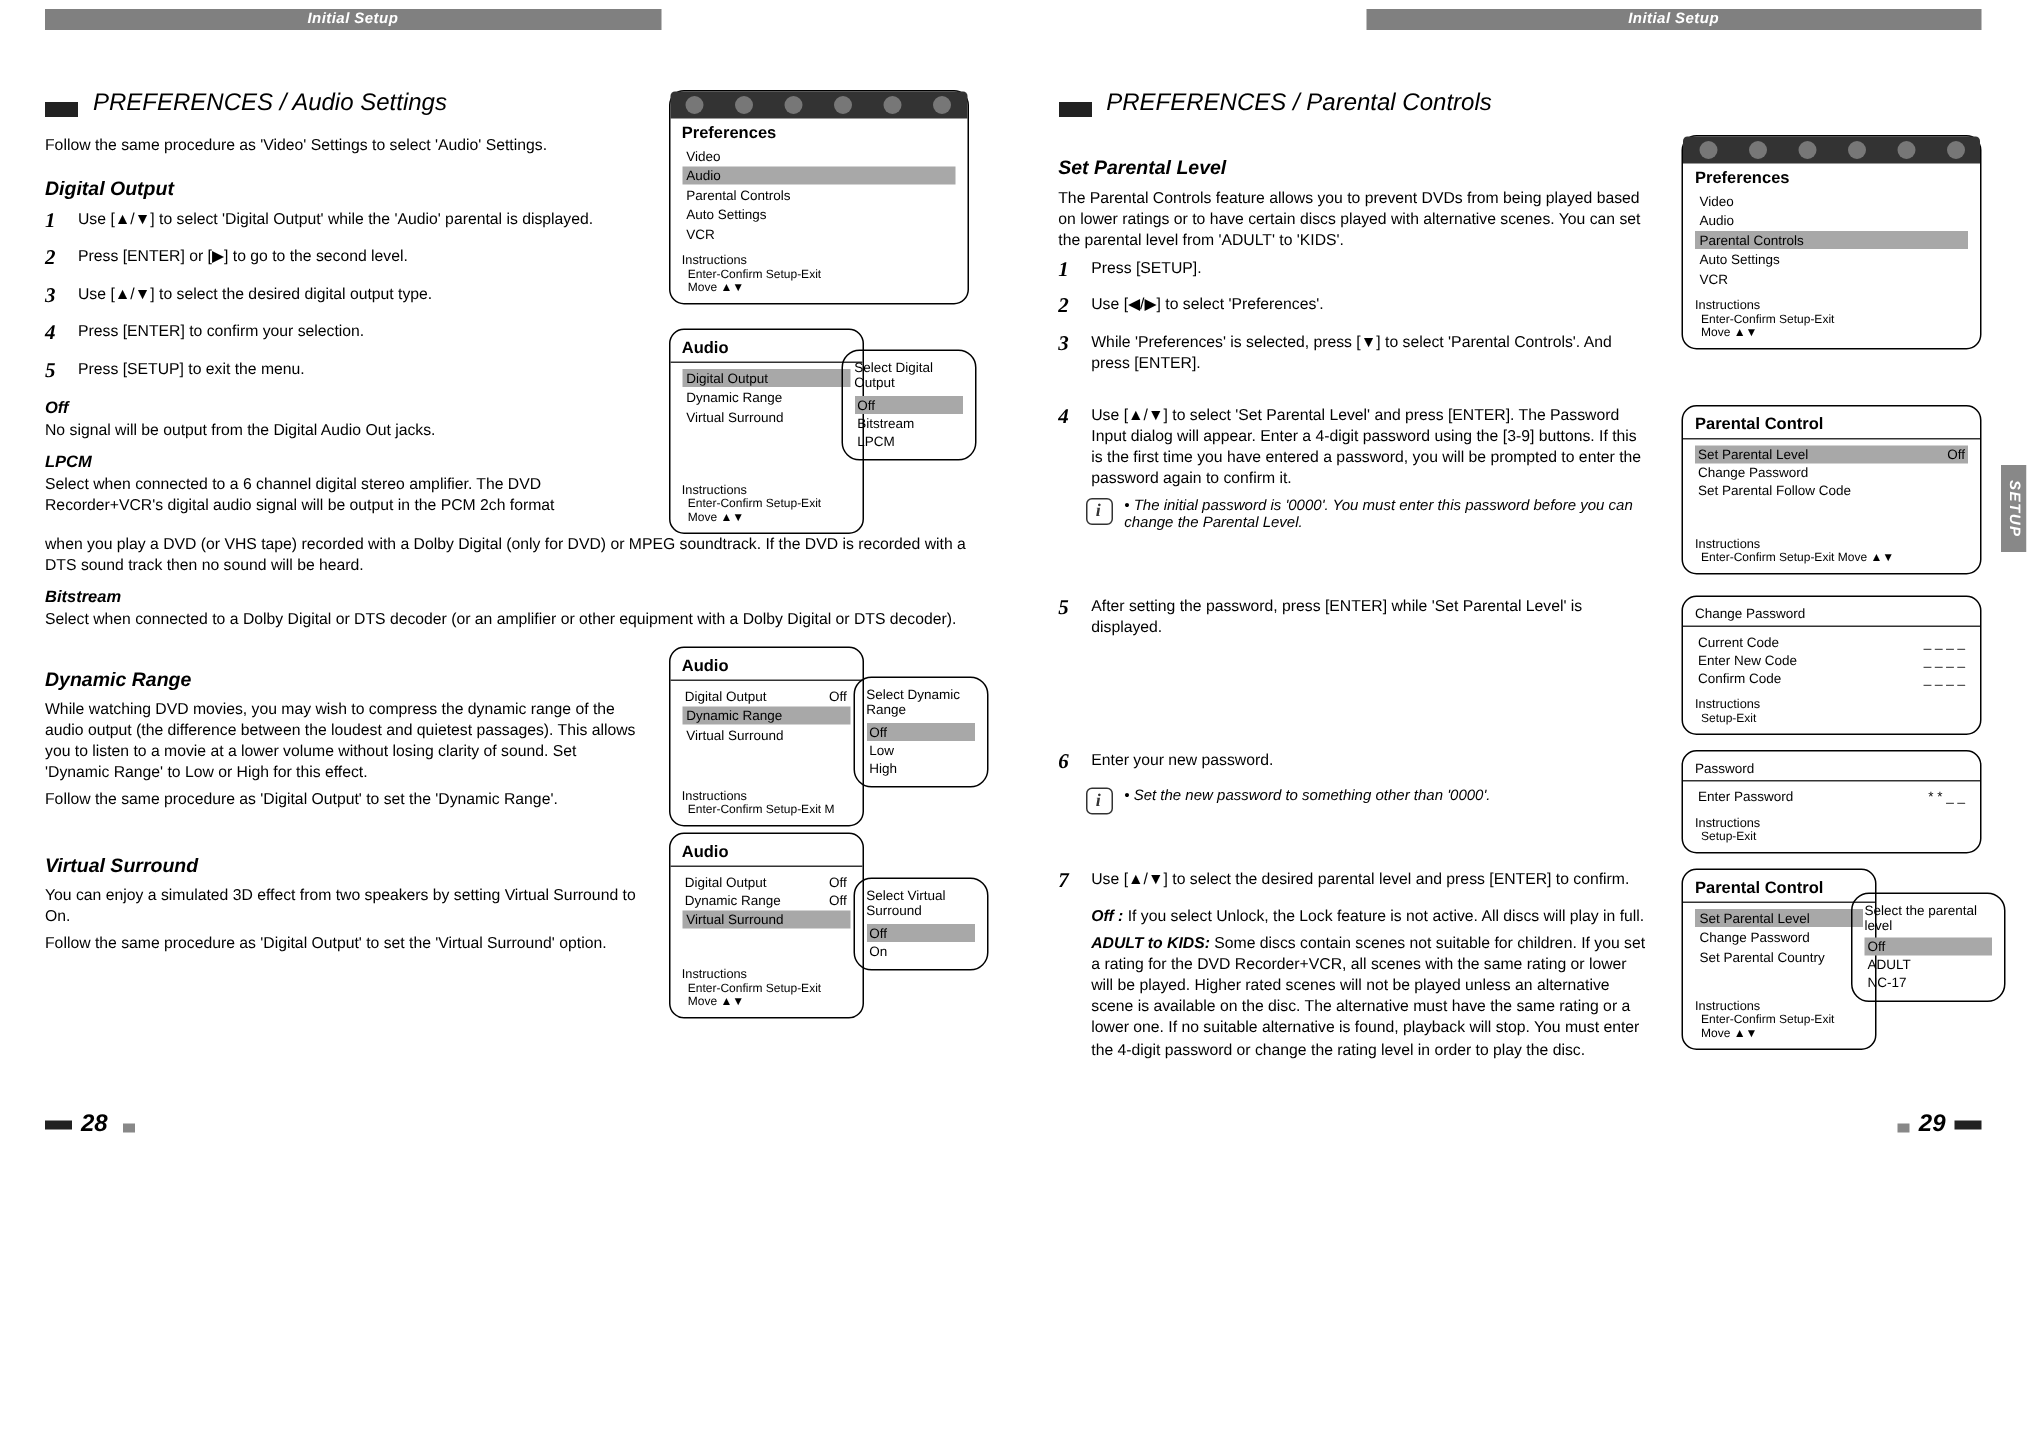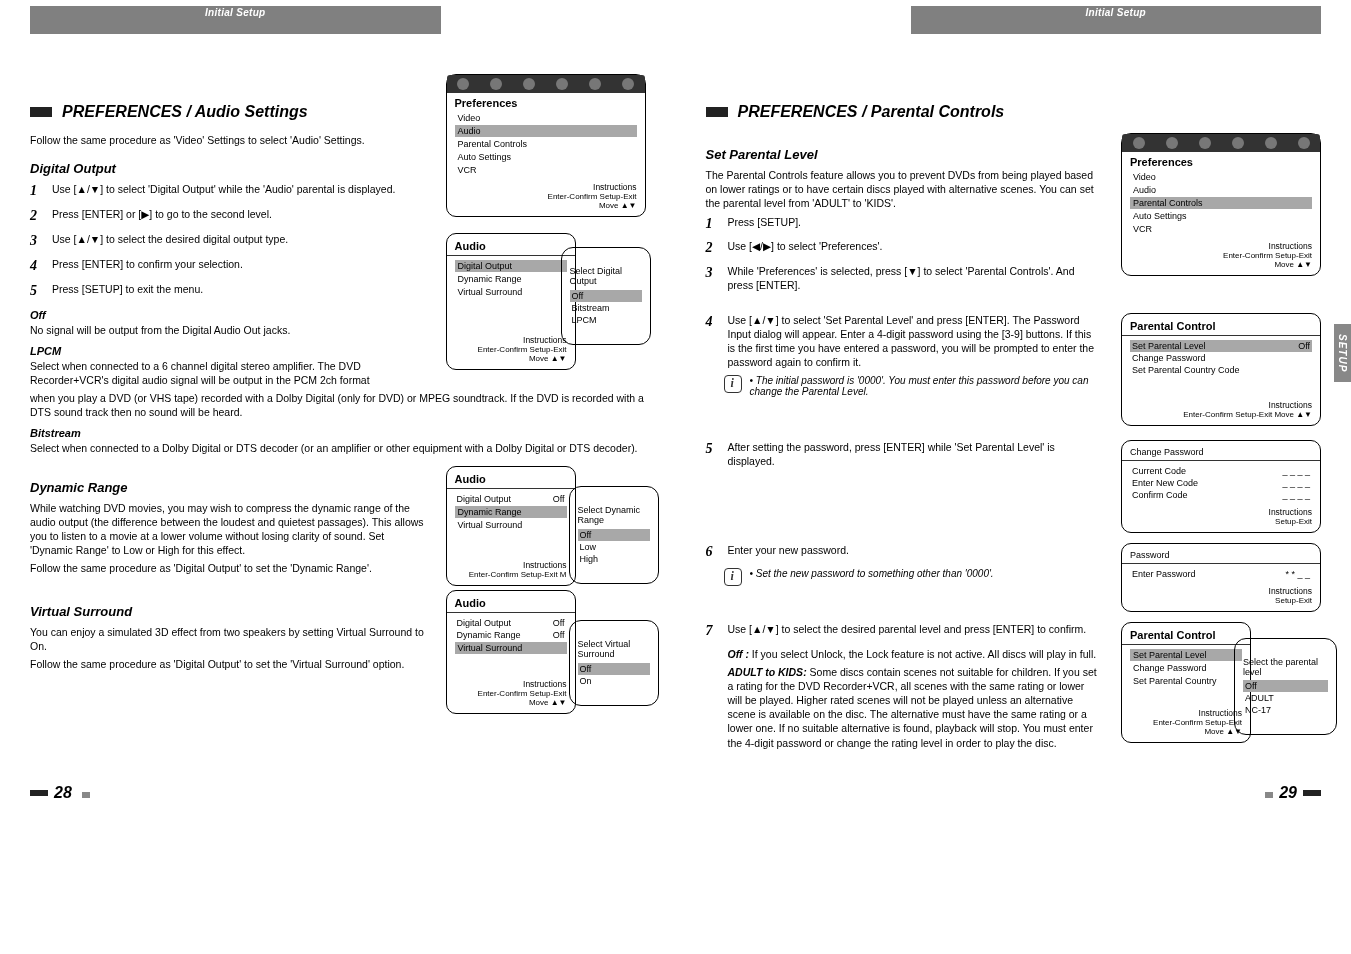--- a/index.html
+++ b/index.html
@@ -1,42 +1,42 @@
 <!DOCTYPE html>
 <html><head>
 <meta charset="utf-8">
 <style>
   * { margin:0; padding:0; box-sizing:border-box; font-family:Arial,Helvetica,sans-serif; }
   body { background:#fff; padding:6px 30px 6px 30px; color:#000; font-size:11px; width:1351px; }
   .header-bars { display:flex; gap:470px; margin-bottom:40px;}
-  .header-bar { flex:1; height:28px; background:#808080; color:#fff; text-align:center; font-style:italic; font-weight:bold; font-size:10px; line-height:14px; letter-spacing:.3px;}
+  .header-bar { flex:1; height:14px; background:#808080; color:#fff; text-align:center; font-style:italic; font-weight:bold; font-size:10px; line-height:14px; letter-spacing:.3px;}
   .spread { display:flex; gap:60px; }
   .page { flex:1; position:relative; }
-  h2.sect { font-style:italic; font-weight:bold; font-size:16px; margin-bottom:12px; display:flex; align-items:center; gap:10px;margin-top:29px;}
+  h2.sect { font-style:italic; font-weight:normal; font-size:16px; margin-bottom:12px; display:flex; align-items:flex-end; gap:10px;}
   h2.sect::before{content:"";display:inline-block;width:22px;height:10px;background:#222;}
   h3.sub { font-style:italic; font-weight:bold; font-size:13px; margin:14px 0 6px; }
   h4.mini{ font-style:italic; font-weight:bold; font-size:11px; margin:8px 0 2px;}
   p,li{font-size:10.5px; line-height:1.35; margin-bottom:4px;}
   ol.steps{list-style:none; counter-reset:none; margin-left:0;}
   ol.steps li{display:flex; gap:8px; margin-bottom:6px;}
   ol.steps li .num{font-family:Georgia,serif; font-style:italic; font-weight:bold; font-size:14px; width:14px; flex-shrink:0;}
   .two-col{display:flex; gap:20px;}
   .col-text{flex:1;}
   .col-menus{width:200px; flex-shrink:0; display:flex; flex-direction:column; gap:16px;}
   
   .menu{border:1.5px solid #000; border-radius:10px; padding:6px 8px 6px 8px; font-size:9px; position:relative; background:#fff;}
   .menu-title{font-weight:bold; font-size:11px; margin-bottom:3px;}
   .menu-hr{border-top:1px solid #333; margin:3px -8px 4px;}
   .menu-item{padding:1px 3px; margin:1px 0;}
   .menu-item.sel{background:#a8a8a8;}
-  .menu-instr{margin-top:6px; font-size:8.5px;text-align:right;}
+  .menu-instr{margin-top:6px; font-size:8.5px;}
   .menu-instr .sub{font-size:8px; margin-left:4px;}
   .menu .fields{margin-left:0;}
   .menu .fields .row{display:flex; justify-content:space-between; padding:1px 2px;}
-  .bubble{border:1.5px solid #000; border-radius:12px; padding:18px 8px; font-size:9px; width:90px; position:absolute;}
+  .bubble{border:1.5px solid #000; border-radius:12px; padding:6px 8px; font-size:9px; width:90px; position:absolute;}
   .bubble .opt{padding:1px 2px;}
   .bubble .opt.sel{background:#a8a8a8;}
   .menuwrap{position:relative;}
   .iconbar{background:#333; height:18px; border-radius:3px 3px 0 0; margin:-6px -8px 4px; display:flex; align-items:center; justify-content:space-around;}
   .iconbar span{width:12px;height:12px;border-radius:50%;background:#777;display:inline-block;}
   .tip{display:flex; gap:8px; margin:6px 0 6px 18px;}
   .tip-icon{width:18px;height:18px;border:1.5px solid #333;border-radius:4px;flex-shrink:0;position:relative;}
   .tip-icon::after{content:"i";font-family:Georgia,serif;font-style:italic;font-weight:bold;position:absolute;left:6px;top:0;font-size:12px;color:#333;}
   .tip-text{font-style:italic; font-size:10px;}
   .sidetab{position:absolute; right:-30px; top:250px; background:#888; color:#fff; writing-mode:vertical-rl; padding:10px 3px; font-style:italic; font-weight:bold; font-size:10px; letter-spacing:1px;}
@@ -288,21 +288,21 @@
         <div class="fields">
           <div class="row sel" style="background:#a8a8a8;">
                 <span>Set Parental Level</span>
                 <span>Off</span>
               </div>
           <div class="row">
                 <span>Change Password</span>
                 <span></span>
               </div>
           <div class="row">
-                <span>Set Parental Country Code</span>
+                <span>Set Parental Follow Code</span>
                 <span></span>
               </div>
         </div>
         <div style="height:18px;"></div>
         <div class="menu-instr">
           <div>Instructions</div>
           <div class="sub">Enter-Confirm  Setup-Exit  Move ▲▼</div>
         </div>
       </div>
     </div>

